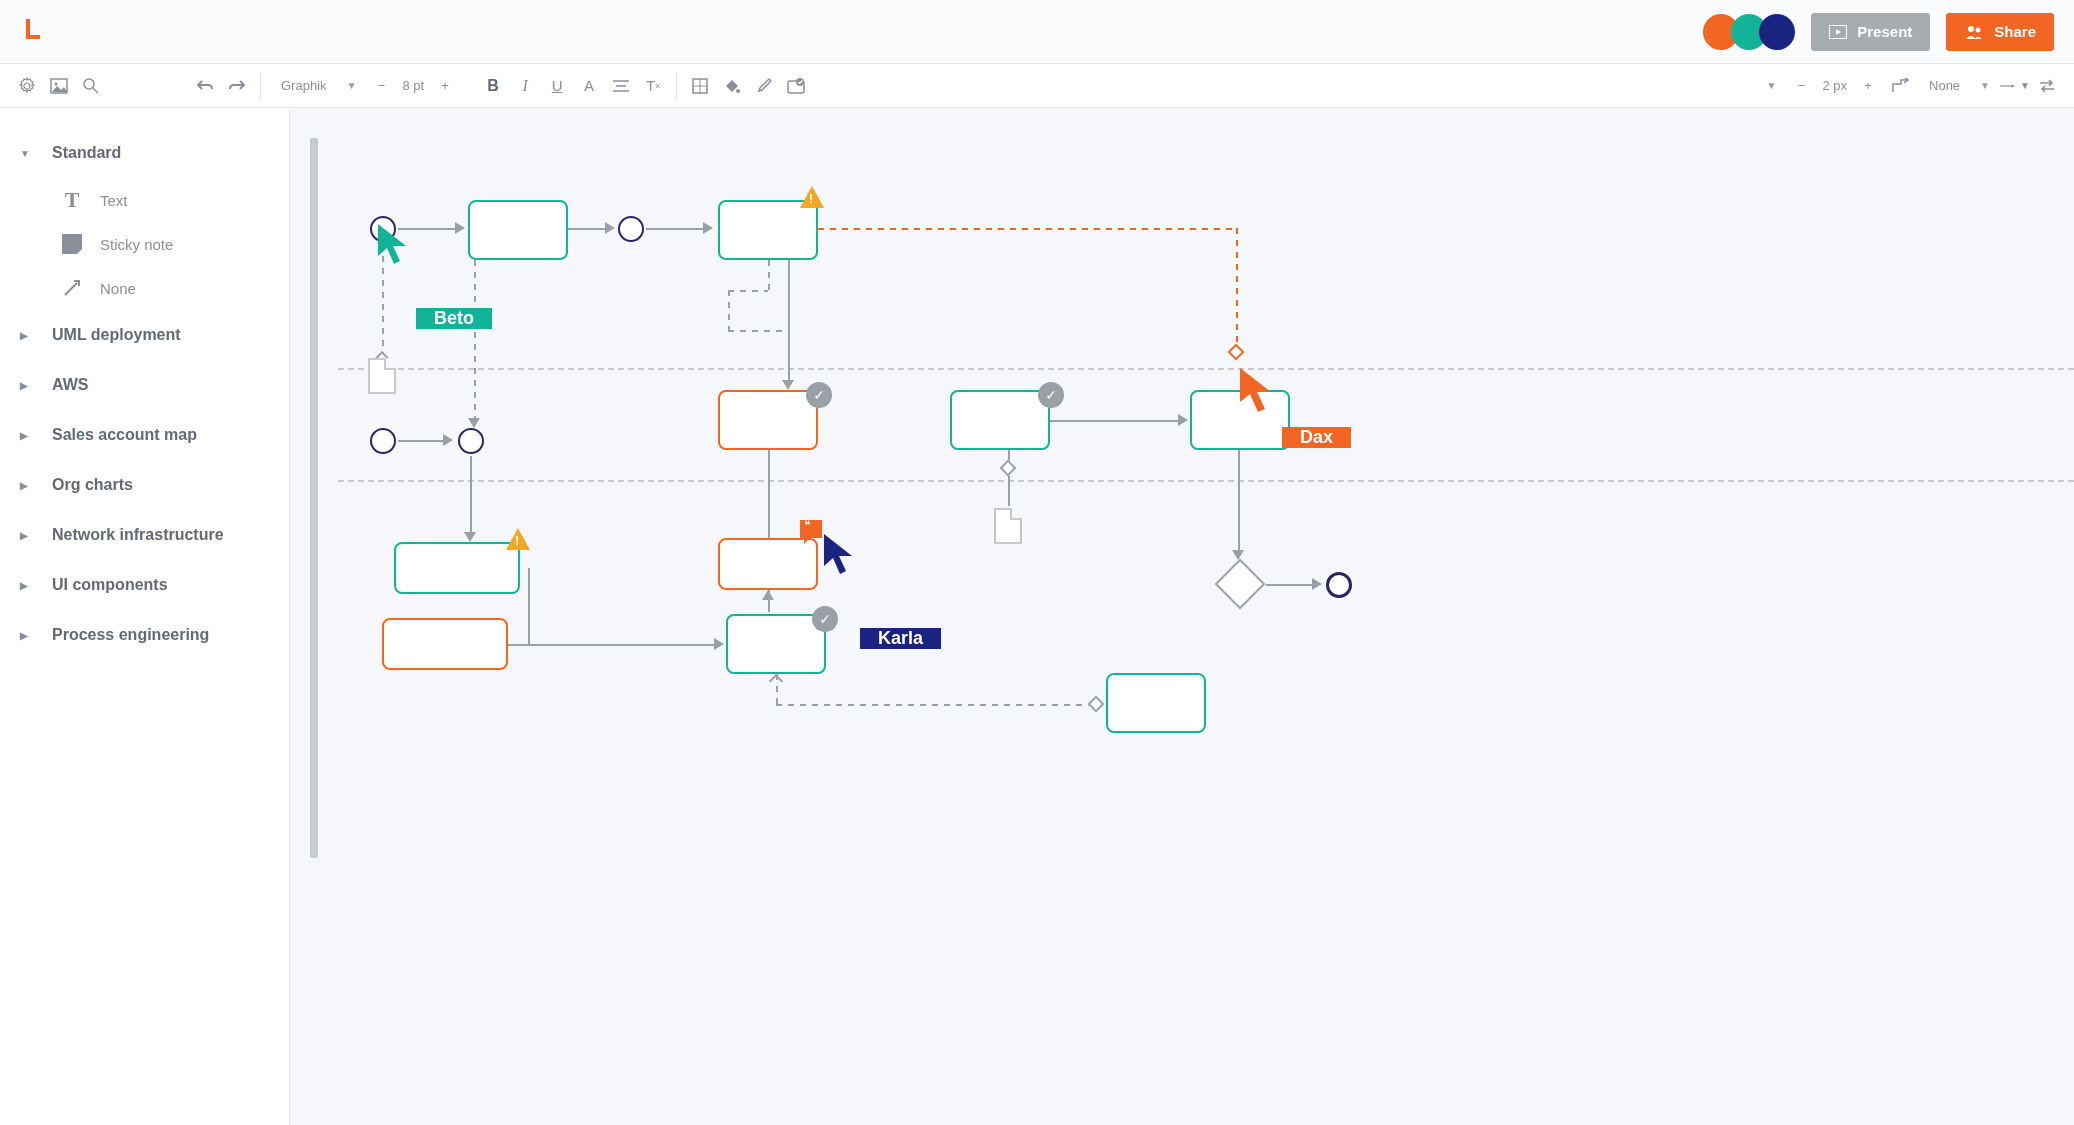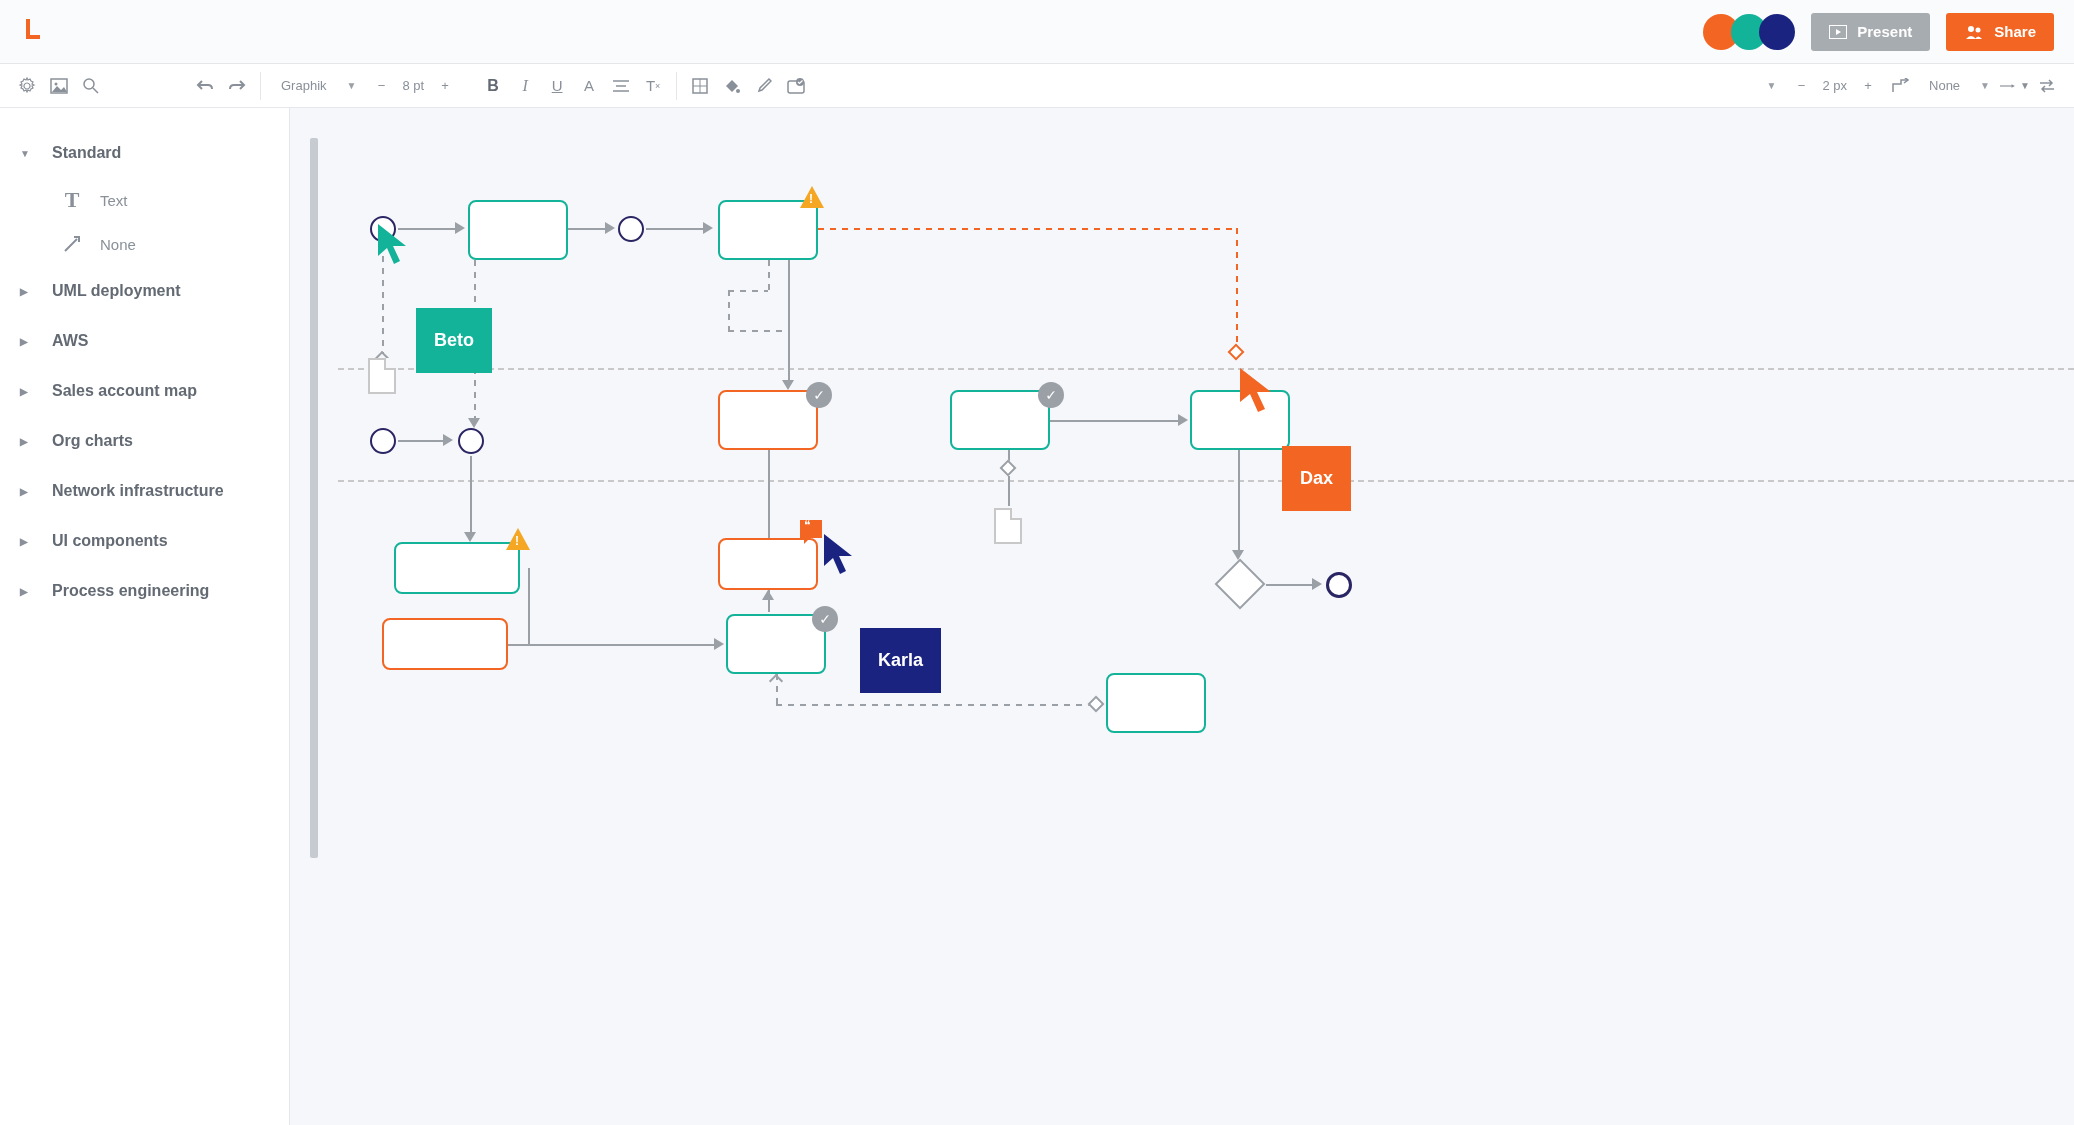--- a/index.html
+++ b/index.html
@@ -62,21 +62,21 @@
 .dashed { background: repeating-linear-gradient(to right, #9aa0a6 0 6px, transparent 6px 12px); }
 .dashed-v { background: repeating-linear-gradient(to bottom, #9aa0a6 0 6px, transparent 6px 12px); }
 .dashed-o { background: repeating-linear-gradient(to right, #f26522 0 6px, transparent 6px 12px); }
 .dashed-ov { background: repeating-linear-gradient(to bottom, #f26522 0 6px, transparent 6px 12px); }
 .arrow-r { position:absolute; width:0; height:0; border-top:6px solid transparent; border-bottom:6px solid transparent; border-left:10px solid #9aa0a6;}
 .arrow-d { position:absolute; width:0; height:0; border-left:6px solid transparent; border-right:6px solid transparent; border-top:10px solid #9aa0a6;}
 .arrow-u { position:absolute; width:0; height:0; border-left:6px solid transparent; border-right:6px solid transparent; border-bottom:10px solid #9aa0a6;}
 .arrow-open-u { position:absolute; width:10px; height:10px; border-left:2px solid #9aa0a6; border-top:2px solid #9aa0a6; transform:rotate(45deg);}
 
 .cursor-ptr { position:absolute; }
-.user-label { position:absolute; padding: 22px 18px; font-weight:700; color:#fff; font-size:18px;}
+.user-label { position:absolute; padding: 0 18px; font-weight:700; color:#fff; font-size:18px;}
 .ul-teal { background:#13b39a;}
 .ul-blue { background:#1a2380;margin-top:30px;}
 .ul-orange { background:#f26522;}
 
 .comment-icon { position:absolute; width:22px; height:18px; background:#f26522; }
 .comment-icon::after { content:""; position:absolute; left:4px; bottom:-6px; width:0; height:0; border-top:6px solid #f26522; border-right:6px solid transparent;}
 .comment-icon::before { content:"❝"; position:absolute; left:4px; top:-2px; color:#fff; font-size:12px;}
 
 .file-ico { position:absolute; width:28px; height:36px; border:2px solid #c8c8c8; background:#fff;}
 .file-ico::after { content:""; position:absolute; right:-2px; top:-2px; width:10px; height:10px; background:#f5f7fa; border-left:2px solid #c8c8c8; border-bottom:2px solid #c8c8c8;}
@@ -242,20 +242,26 @@
     </div>
     <div class="side-items">
       <div class="side-item">
         <span class="side-item-icon">
             <b style="font-size:22px;color:#8a9099;font-family:serif">T</b>
           </span>
         <span>Text</span>
       </div>
       <div class="side-item">
         <span class="side-item-icon">
+            <span style="width:20px;height:20px;background:#8a9099;display:block;clip-path:polygon(0 0,100% 0,100% 75%,75% 100%,0 100%)"></span>
+          </span>
+        <span>Sticky note</span>
+      </div>
+      <div class="side-item">
+        <span class="side-item-icon">
             <svg width="20" height="20" viewBox="0 0 20 20">
               <line x1="3" y1="17" x2="15" y2="5" stroke="#8a9099" stroke-width="2"></line>
               <path d="M12 3 L17 3 L17 8" fill="none" stroke="#8a9099" stroke-width="2"></path>
             </svg>
           </span>
         <span>None</span>
       </div>
     </div>
     <div class="side-section">
         <span class="side-arrow">▶</span>
@@ -384,15 +390,15 @@
           <path d="M0 0 L0 32 L9 24 L16 40 L22 37 L15 22 L28 22 Z" fill="#1a2380"></path>
         </svg>
     </div>
     <div class="user-label ul-blue" style="left:570px;top:490px;">Karla</div>
 
     <div class="cursor-ptr" style="left:950px;top:260px;">
       <svg width="40" height="48" viewBox="0 0 40 48">
           <path d="M0 0 L0 34 L10 26 L18 44 L25 41 L17 24 L31 24 Z" fill="#f26522"></path>
         </svg>
     </div>
-    <div class="user-label ul-orange" style="left:992px;top:338px;">Dax</div>
+    <div class="user-label ul-orange" style="left:992px;top:319px;">Dax</div>
   </div>
 </div>
 
 </body></html>

